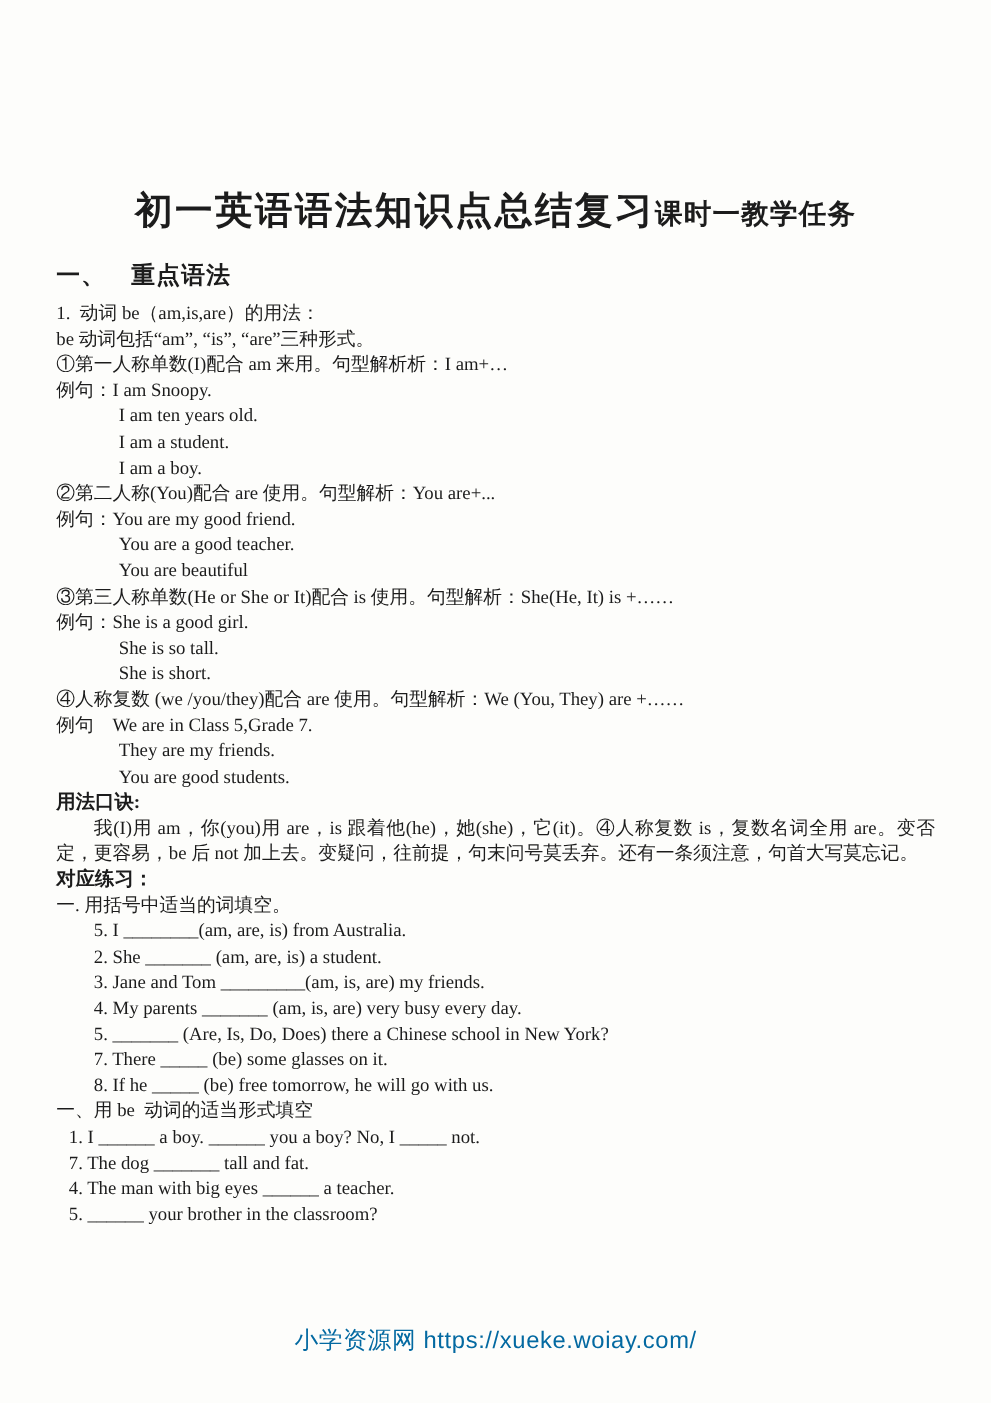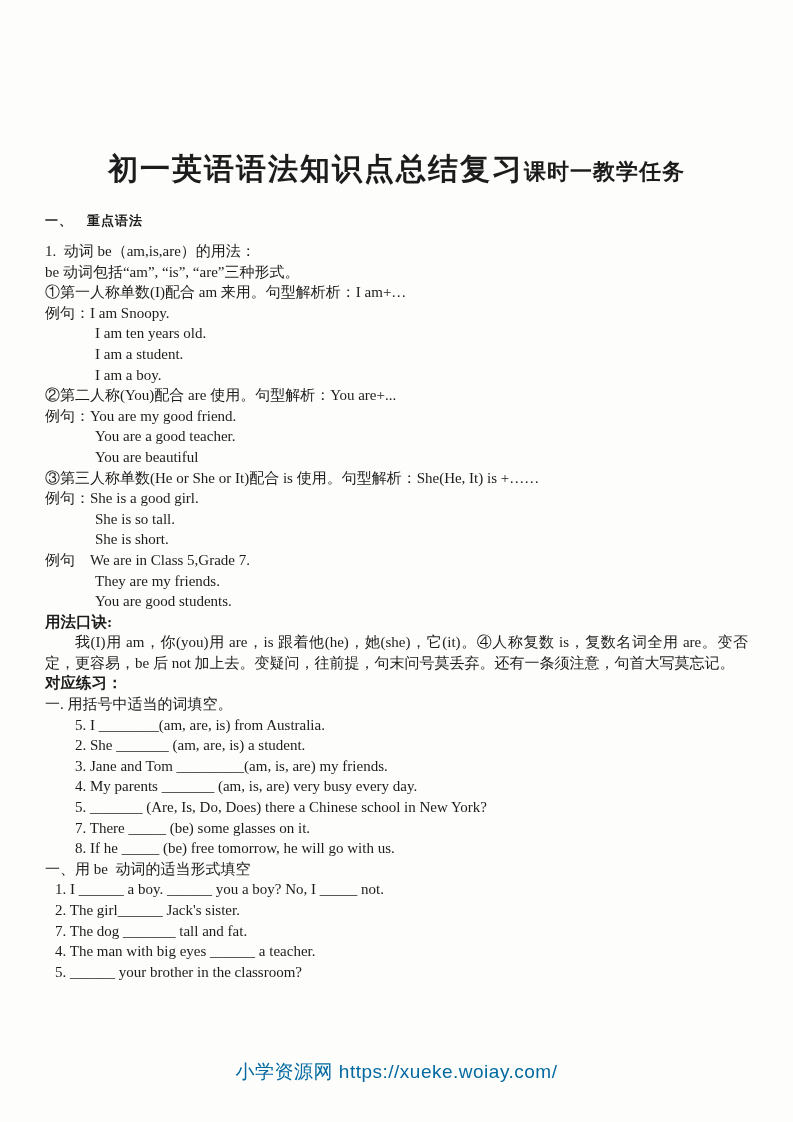--- a/index.html
+++ b/index.html
@@ -26,21 +26,21 @@
     font-weight: bold;
     letter-spacing: 2px;
   }
   .title-suffix {
     font-size: 22px;
     font-weight: bold;
     letter-spacing: 1px;
   }
   .section-heading {
     margin: 12px 4px 0 45px;
-    font-size: 13px;
+    font-size: 19px;
     font-weight: bold;
     letter-spacing: 1px;
     line-height: 24px;
   }
   .content {
     margin: 8px 45px 0 45px;
     font-size: 15px;
     line-height: 20.6px;
   }
   .line { white-space: pre-wrap; }
@@ -85,41 +85,41 @@
     <div class="line">②第二人称(You)配合 are 使用。句型解析：You are+...</div>
     <div class="line">例句：You are my good friend.</div>
     <div class="line ind2">You are a good teacher.</div>
     <div class="line ind2">You are beautiful</div>
 
     <div class="line">③第三人称单数(He or She or It)配合 is 使用。句型解析：She(He, It) is +……</div>
     <div class="line">例句：She is a good girl.</div>
     <div class="line ind2">She is so tall.</div>
     <div class="line ind2">She is short.</div>
 
+    <div class="line">④人称复数 (we /you/they)配合 are 使用。句型解析：We (You, They) are +……</div>
     <div class="line">例句　We are in Class 5,Grade 7.</div>
     <div class="line ind2">They are my friends.</div>
     <div class="line ind2">You are good students.</div>
 
     <div class="line bold-head">用法口诀:</div>
     <div class="line mnemonic">我(I)用 am，你(you)用 are，is 跟着他(he)，她(she)，它(it)。④人称复数 is，复数名词全用 are。变否定，更容易，be 后 not 加上去。变疑问，往前提，句末问号莫丢弃。还有一条须注意，句首大写莫忘记。</div>
 
     <div class="line bold-head">对应练习：</div>
     <div class="line">一. 用括号中适当的词填空。</div>
 
     <div class="line ex1-item">5. I ________(am, are, is) from Australia.</div>
     <div class="line ex1-item">2. She _______ (am, are, is) a student.</div>
     <div class="line ex1-item">3. Jane and Tom _________(am, is, are) my friends.</div>
     <div class="line ex1-item">4. My parents _______ (am, is, are) very busy every day.</div>
     <div class="line ex1-item">5. _______ (Are, Is, Do, Does) there a Chinese school in New York?</div>
     <div class="line ex1-item">7. There _____ (be) some glasses on it.</div>
     <div class="line ex1-item">8. If he _____ (be) free tomorrow, he will go with us.</div>
 
     <div class="line">一、用 be  动词的适当形式填空</div>
     <div class="line ex2-item">1. I ______ a boy. ______ you a boy? No, I _____ not.</div>
-    <div class="line ex2-item">2. The girl______ Jack's sister.</div>
     <div class="line ex2-item">7. The dog _______ tall and fat.</div>
     <div class="line ex2-item">4. The man with big eyes ______ a teacher.</div>
     <div class="line ex2-item">5. ______ your brother in the classroom?</div>
 
   </div>
 
   <div class="footer">小学资源网 https://xueke.woiay.com/</div>
 
 </div>
 

